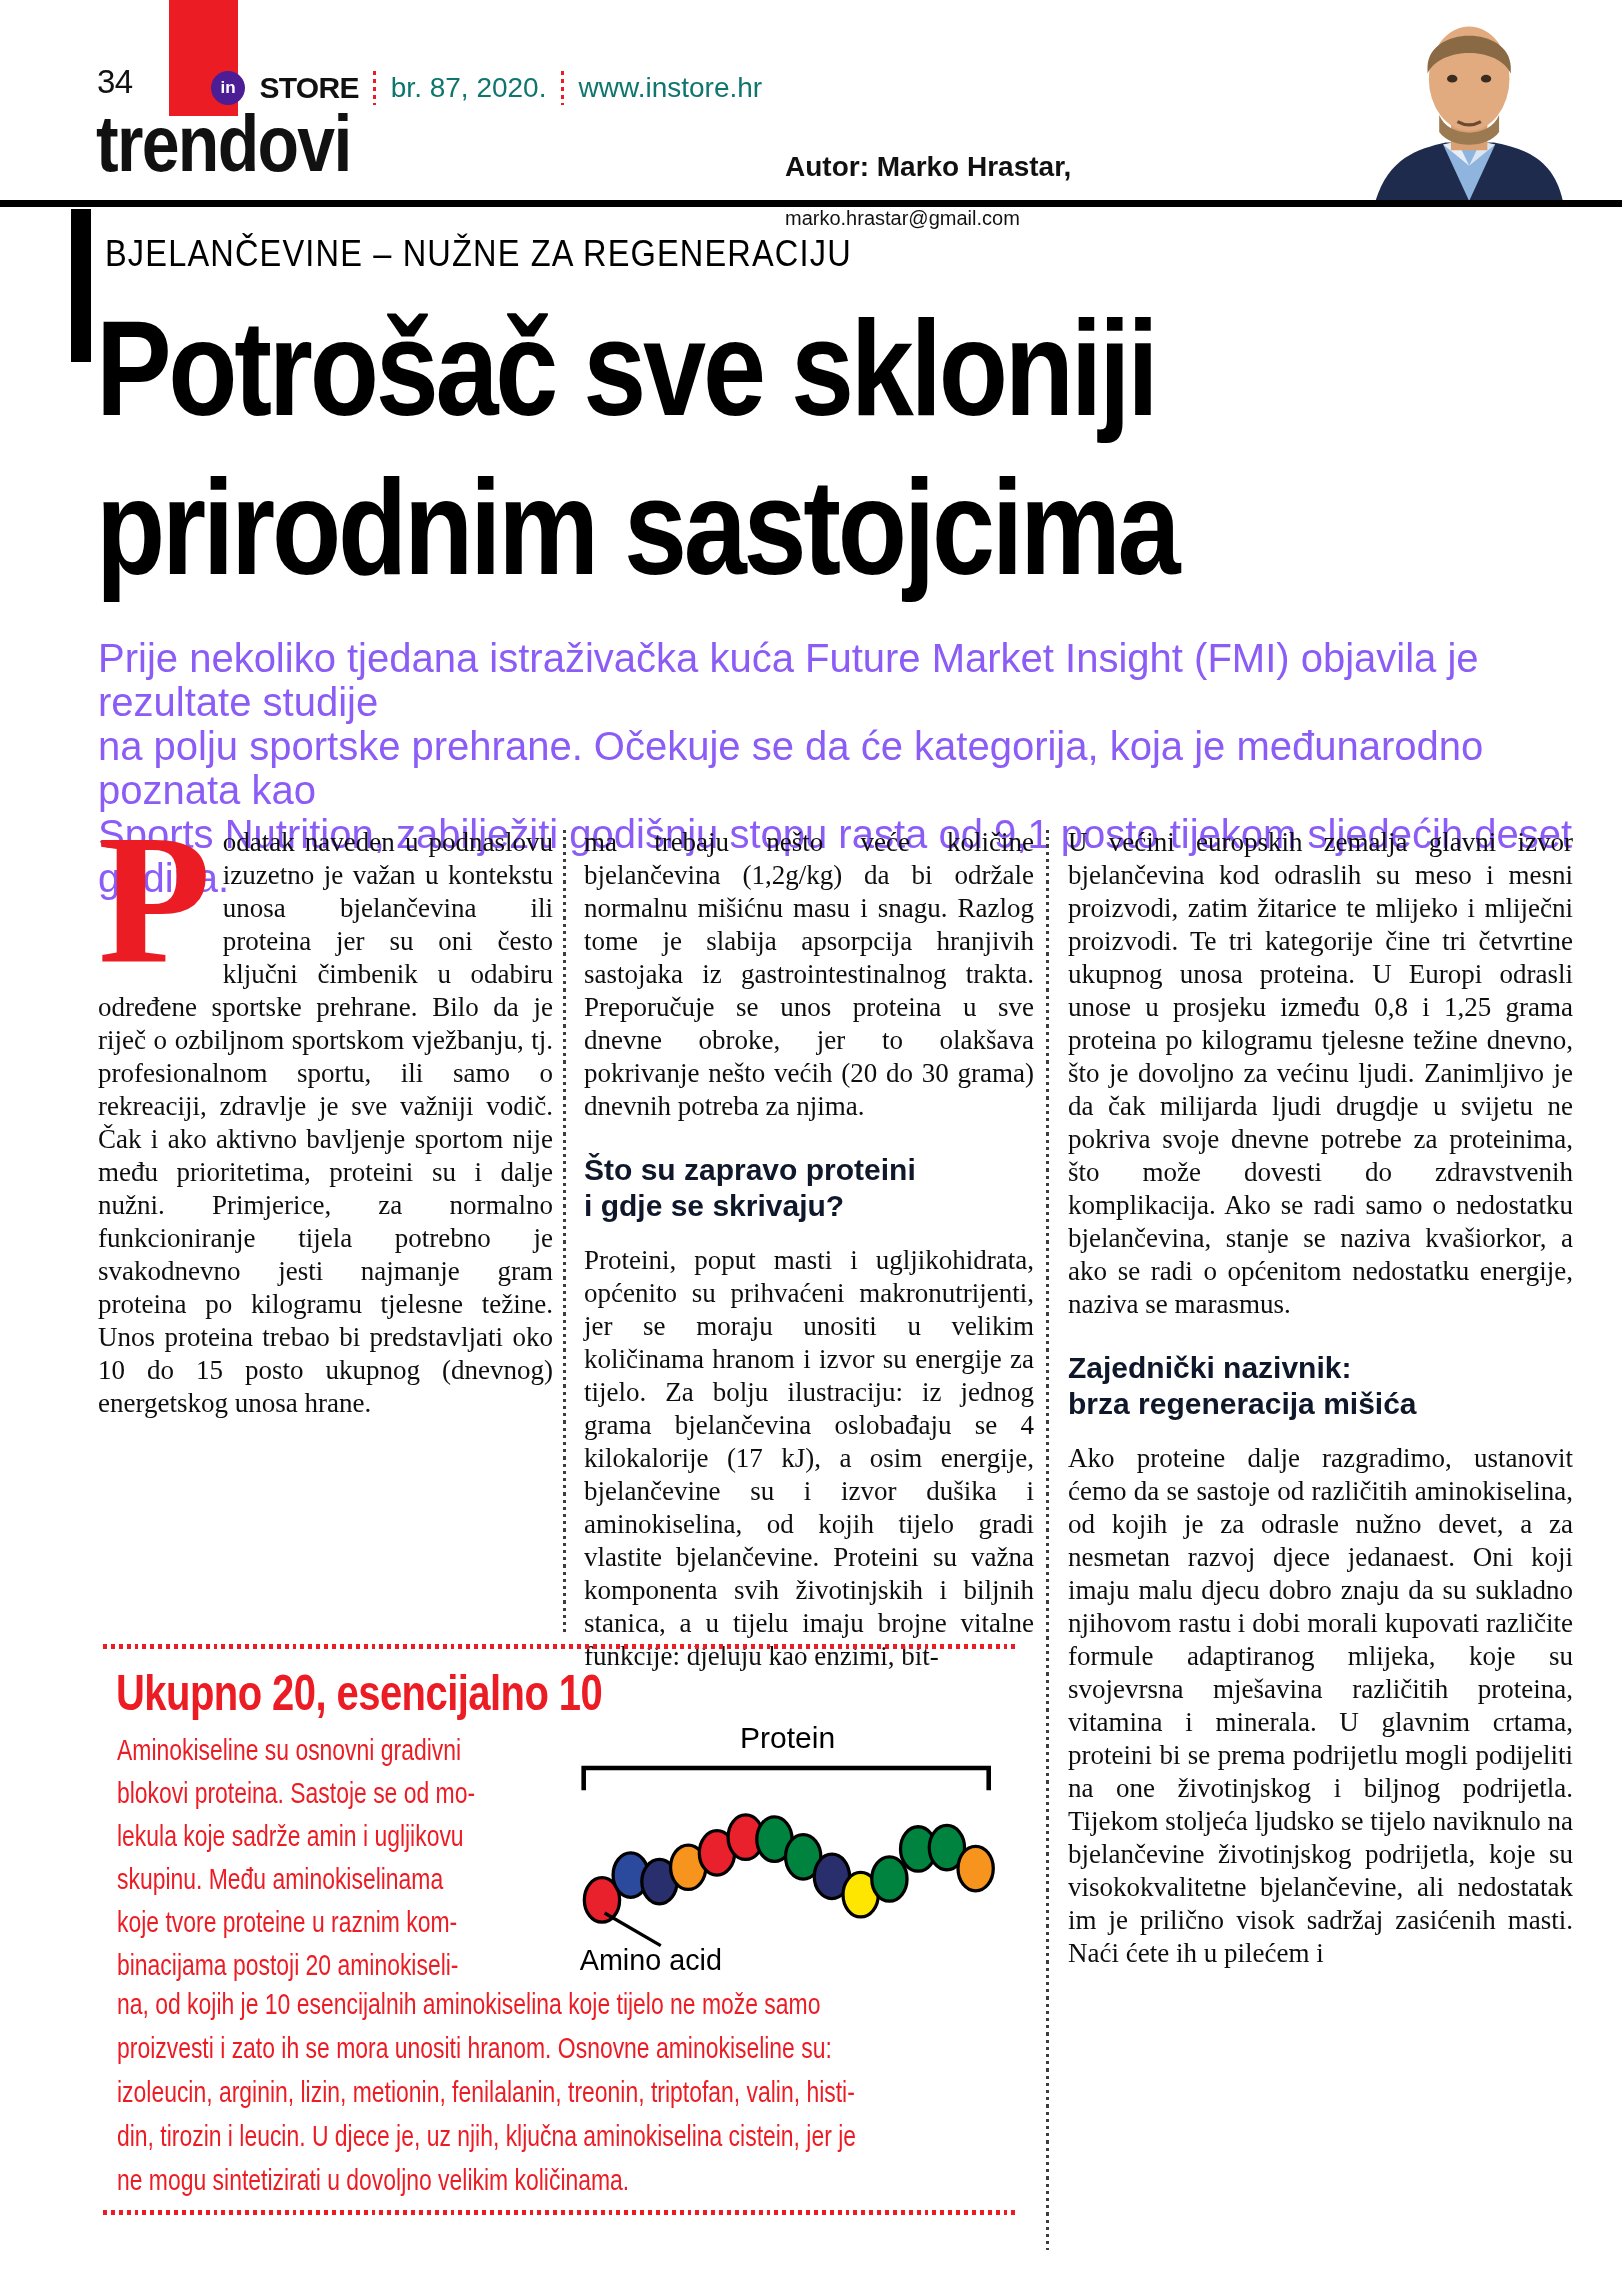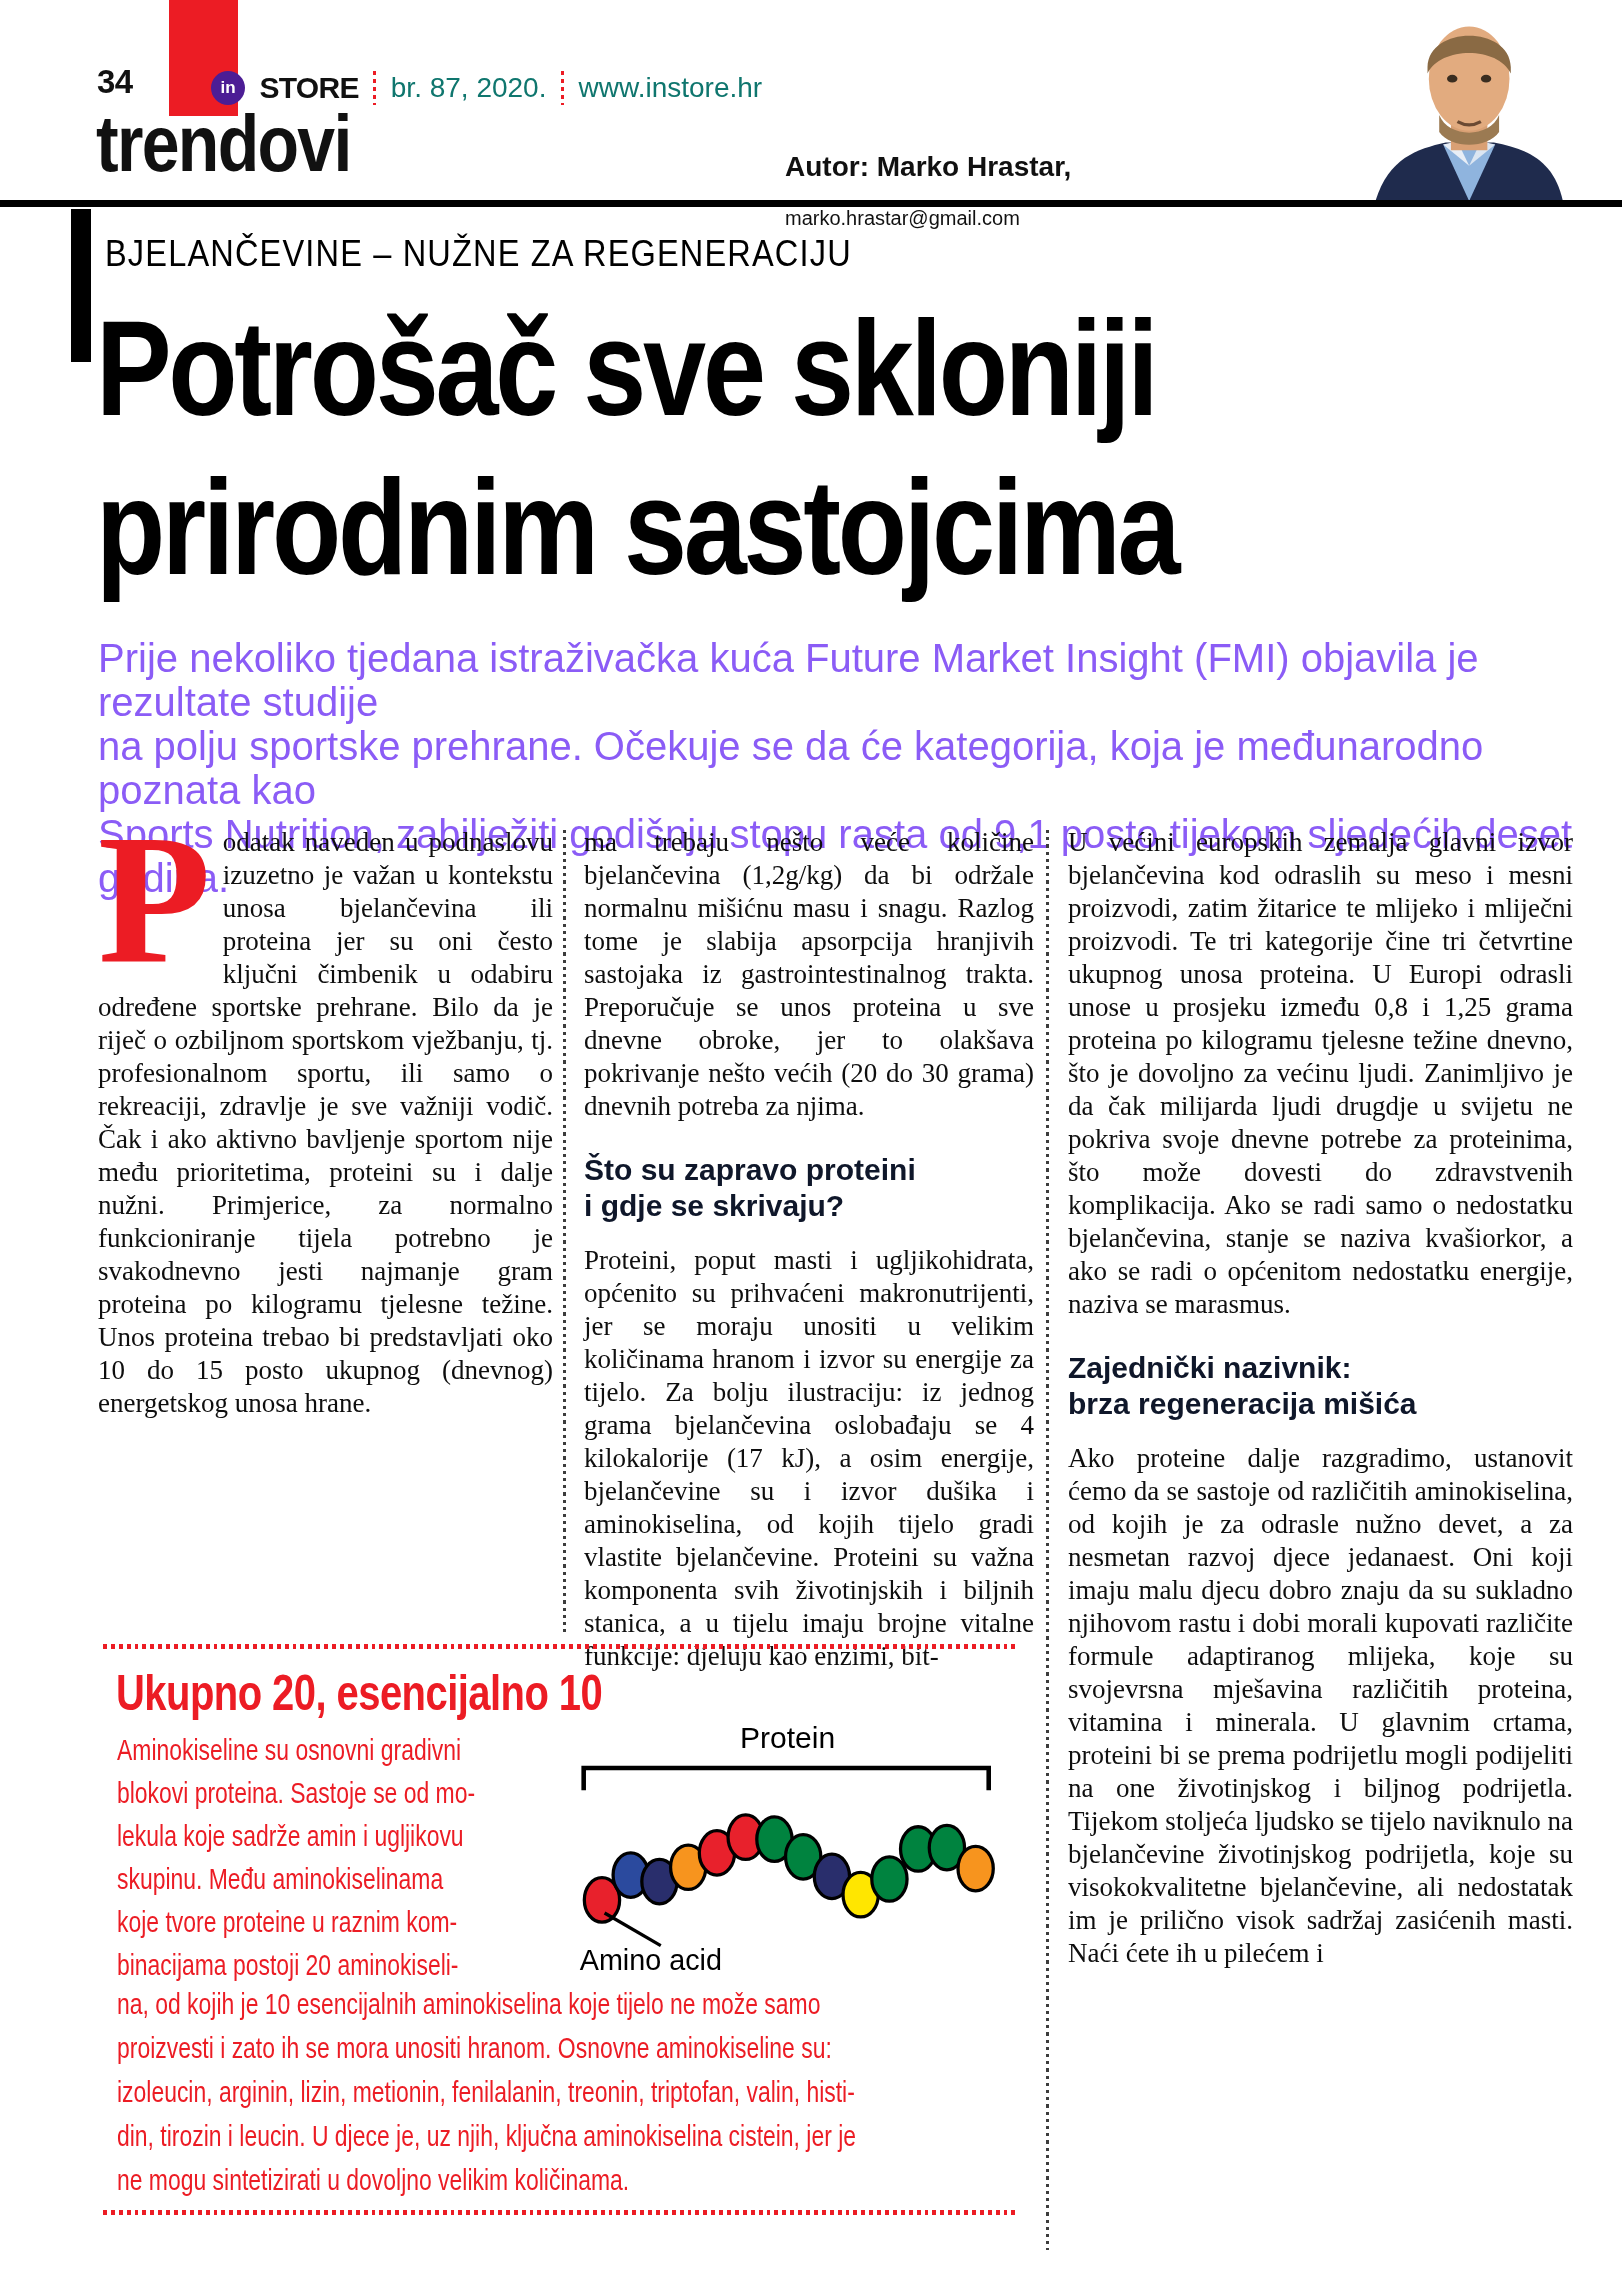--- a/index.html
+++ b/index.html
@@ -4,21 +4,21 @@
 <style>
   html,body{margin:0;padding:0;}
   body{
     width:1623px;height:2295px;position:relative;background:#ffffff;
     font-family:"Liberation Sans",sans-serif;color:#111;
     -webkit-font-smoothing:antialiased;overflow:hidden;
   }
   .abs{position:absolute;}
 
   
-  .page-num{left:97px;top:63px;font-size:33px;font-weight:bold;letter-spacing:-0.7px;}
+  .page-num{left:97px;top:63px;font-size:33px;font-weight:normal;letter-spacing:-0.7px;}
   .red-block{left:169px;top:0;width:69px;height:116px;background:#ec1c24;}
   .brand-row{left:211px;top:68px;height:39px;display:flex;align-items:center;gap:14.4px;}
   .logo-circle{width:34px;height:34px;border-radius:50%;background:#4c1d95;color:#fff;
     display:flex;align-items:center;justify-content:center;font-size:17px;font-weight:bold;}
   .logo-store{font-size:30px;font-weight:bold;letter-spacing:-0.7px;}
   .hdr-dots{width:3.3px;height:34px;
     background-image:repeating-linear-gradient(180deg,#ec1c24 0 3.9px,transparent 3.9px 7.9px);}
   .hdr-txt{font-size:28px;color:#0f766e;}
   .section-title{left:96px;top:98px;font-size:80px;font-weight:bold;letter-spacing:-2px;
     transform:scaleX(0.85);transform-origin:left top;}

